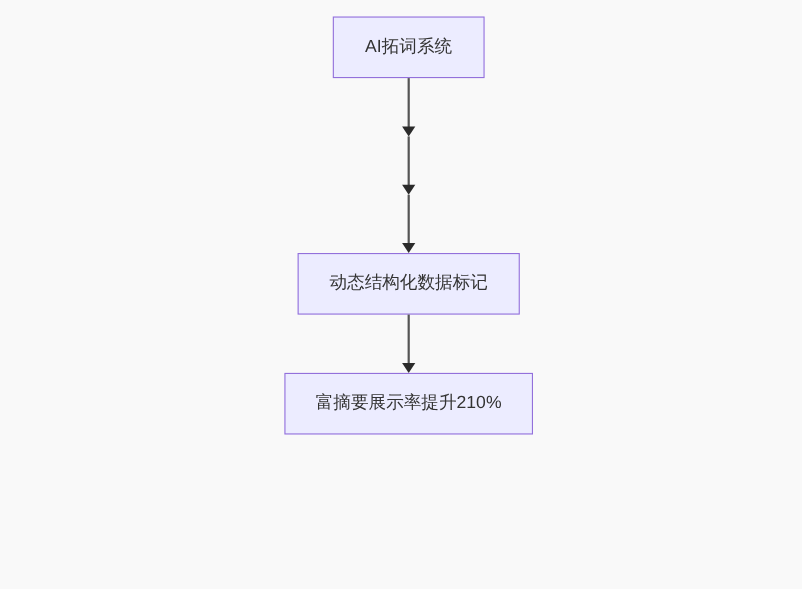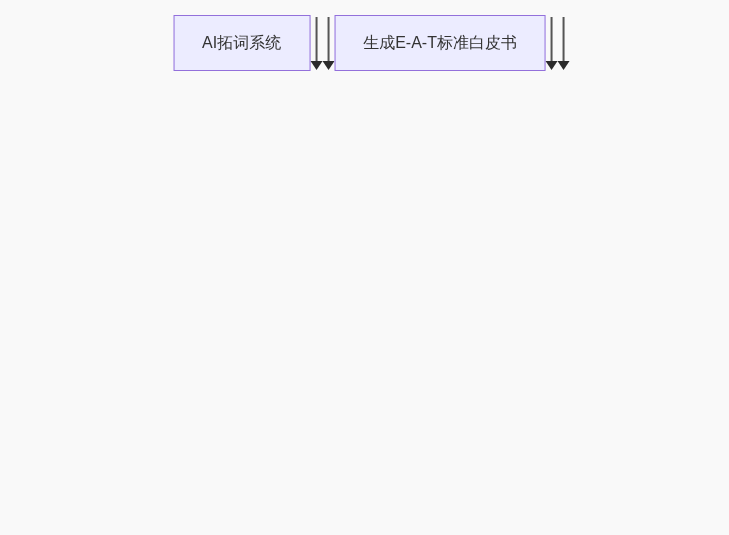--- a/index.html
+++ b/index.html
@@ -20,20 +20,21 @@
     width: 729px; height: 535px;
     background: var(--background);
     overflow: hidden;
   }
   .flow-column {
     position: absolute;
     top: 15px;
     left: 50%;
     transform: translateX(calc(-50% + 7px));
     display: flex;
+    flex-direction: column;
     align-items: center;
   }
   .node {
     height: 56px;
     display: flex;
     align-items: center;
     justify-content: center;
     padding: 0 28px;
     background: var(--node-fill);
     border: 1px solid var(--node-border);
@@ -75,30 +76,33 @@
       <div class="edge-line"></div>
       <div class="edge-head"></div>
     </div>
 
 
     <div class="edge">
       <div class="edge-line"></div>
       <div class="edge-head"></div>
     </div>
 
+
+    <div class="edge">
+      <div class="edge-line"></div>
+      <div class="edge-head"></div>
+    </div>
+
     <div class="node">
-      <span>生成E-A-T标准白皮书</span>
+      <span>动态结构化数据标记</span>
     </div>
 
     <div class="edge">
       <div class="edge-line"></div>
       <div class="edge-head"></div>
     </div>
 
-
-    <div class="edge">
-      <div class="edge-line"></div>
-      <div class="edge-head"></div>
+    <div class="node">
+      <span>富摘要展示率提升210%</span>
     </div>
-
 
   </div>
 </div>
 
 </body></html>

